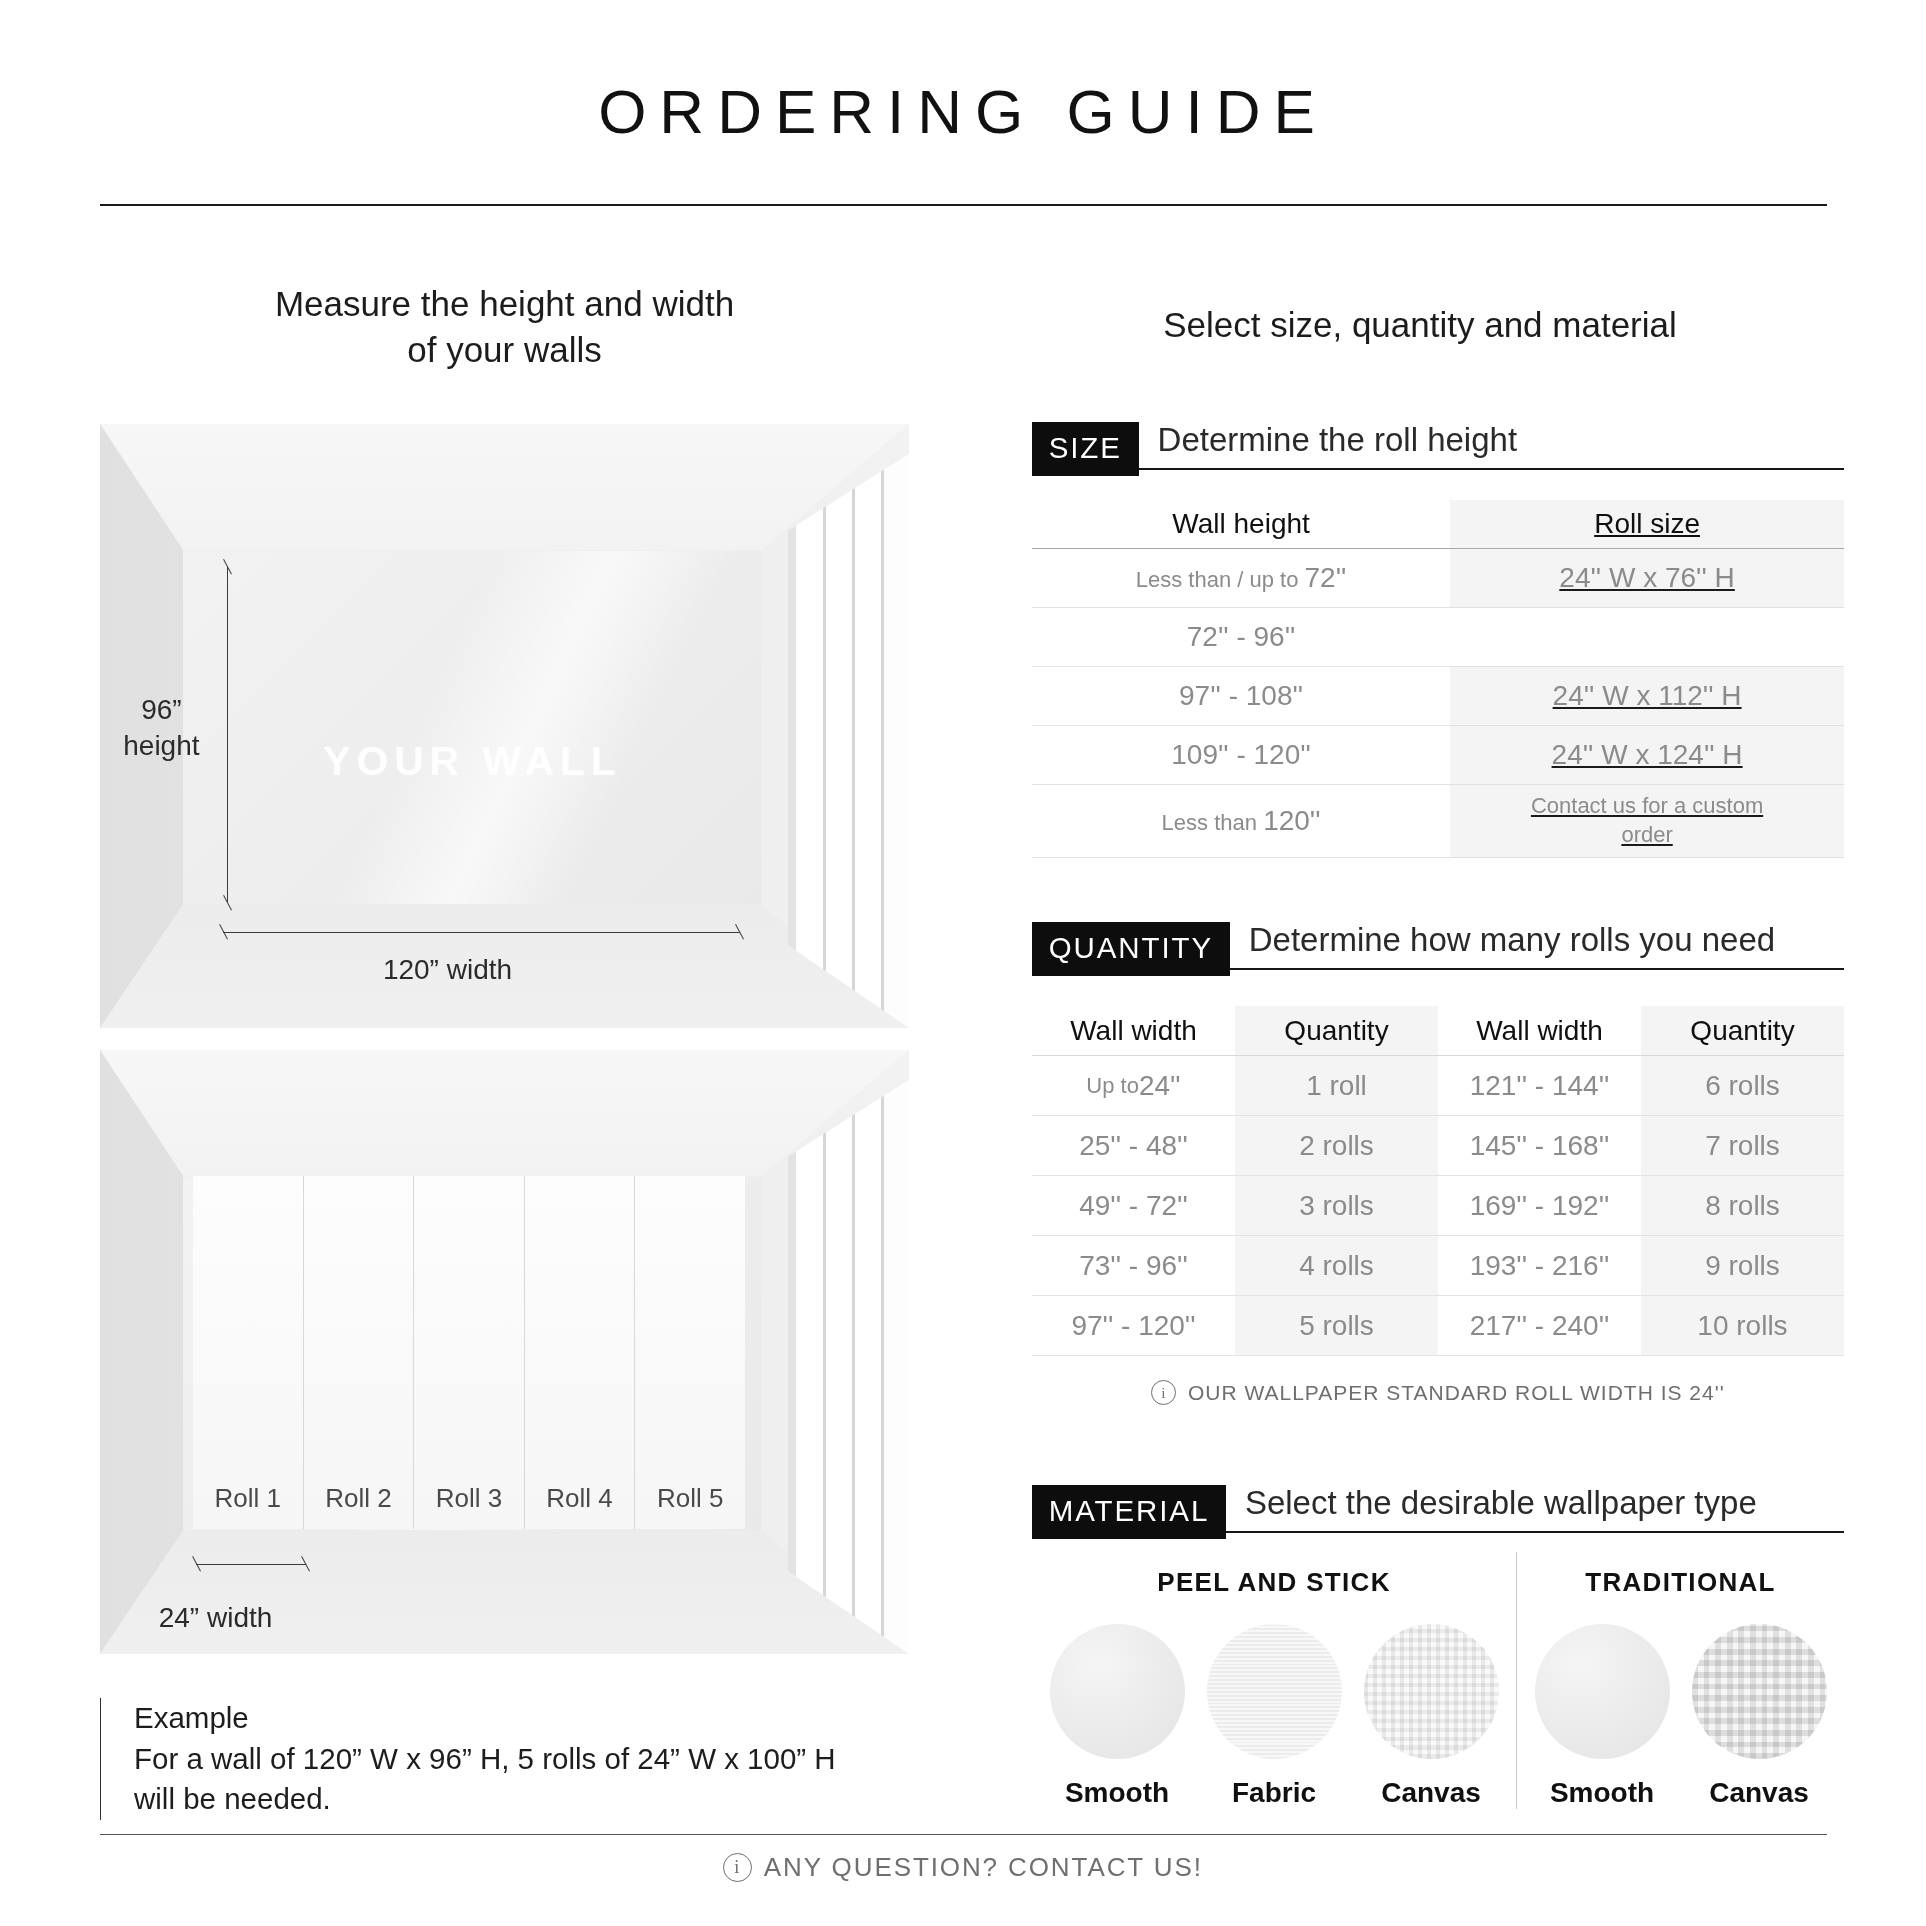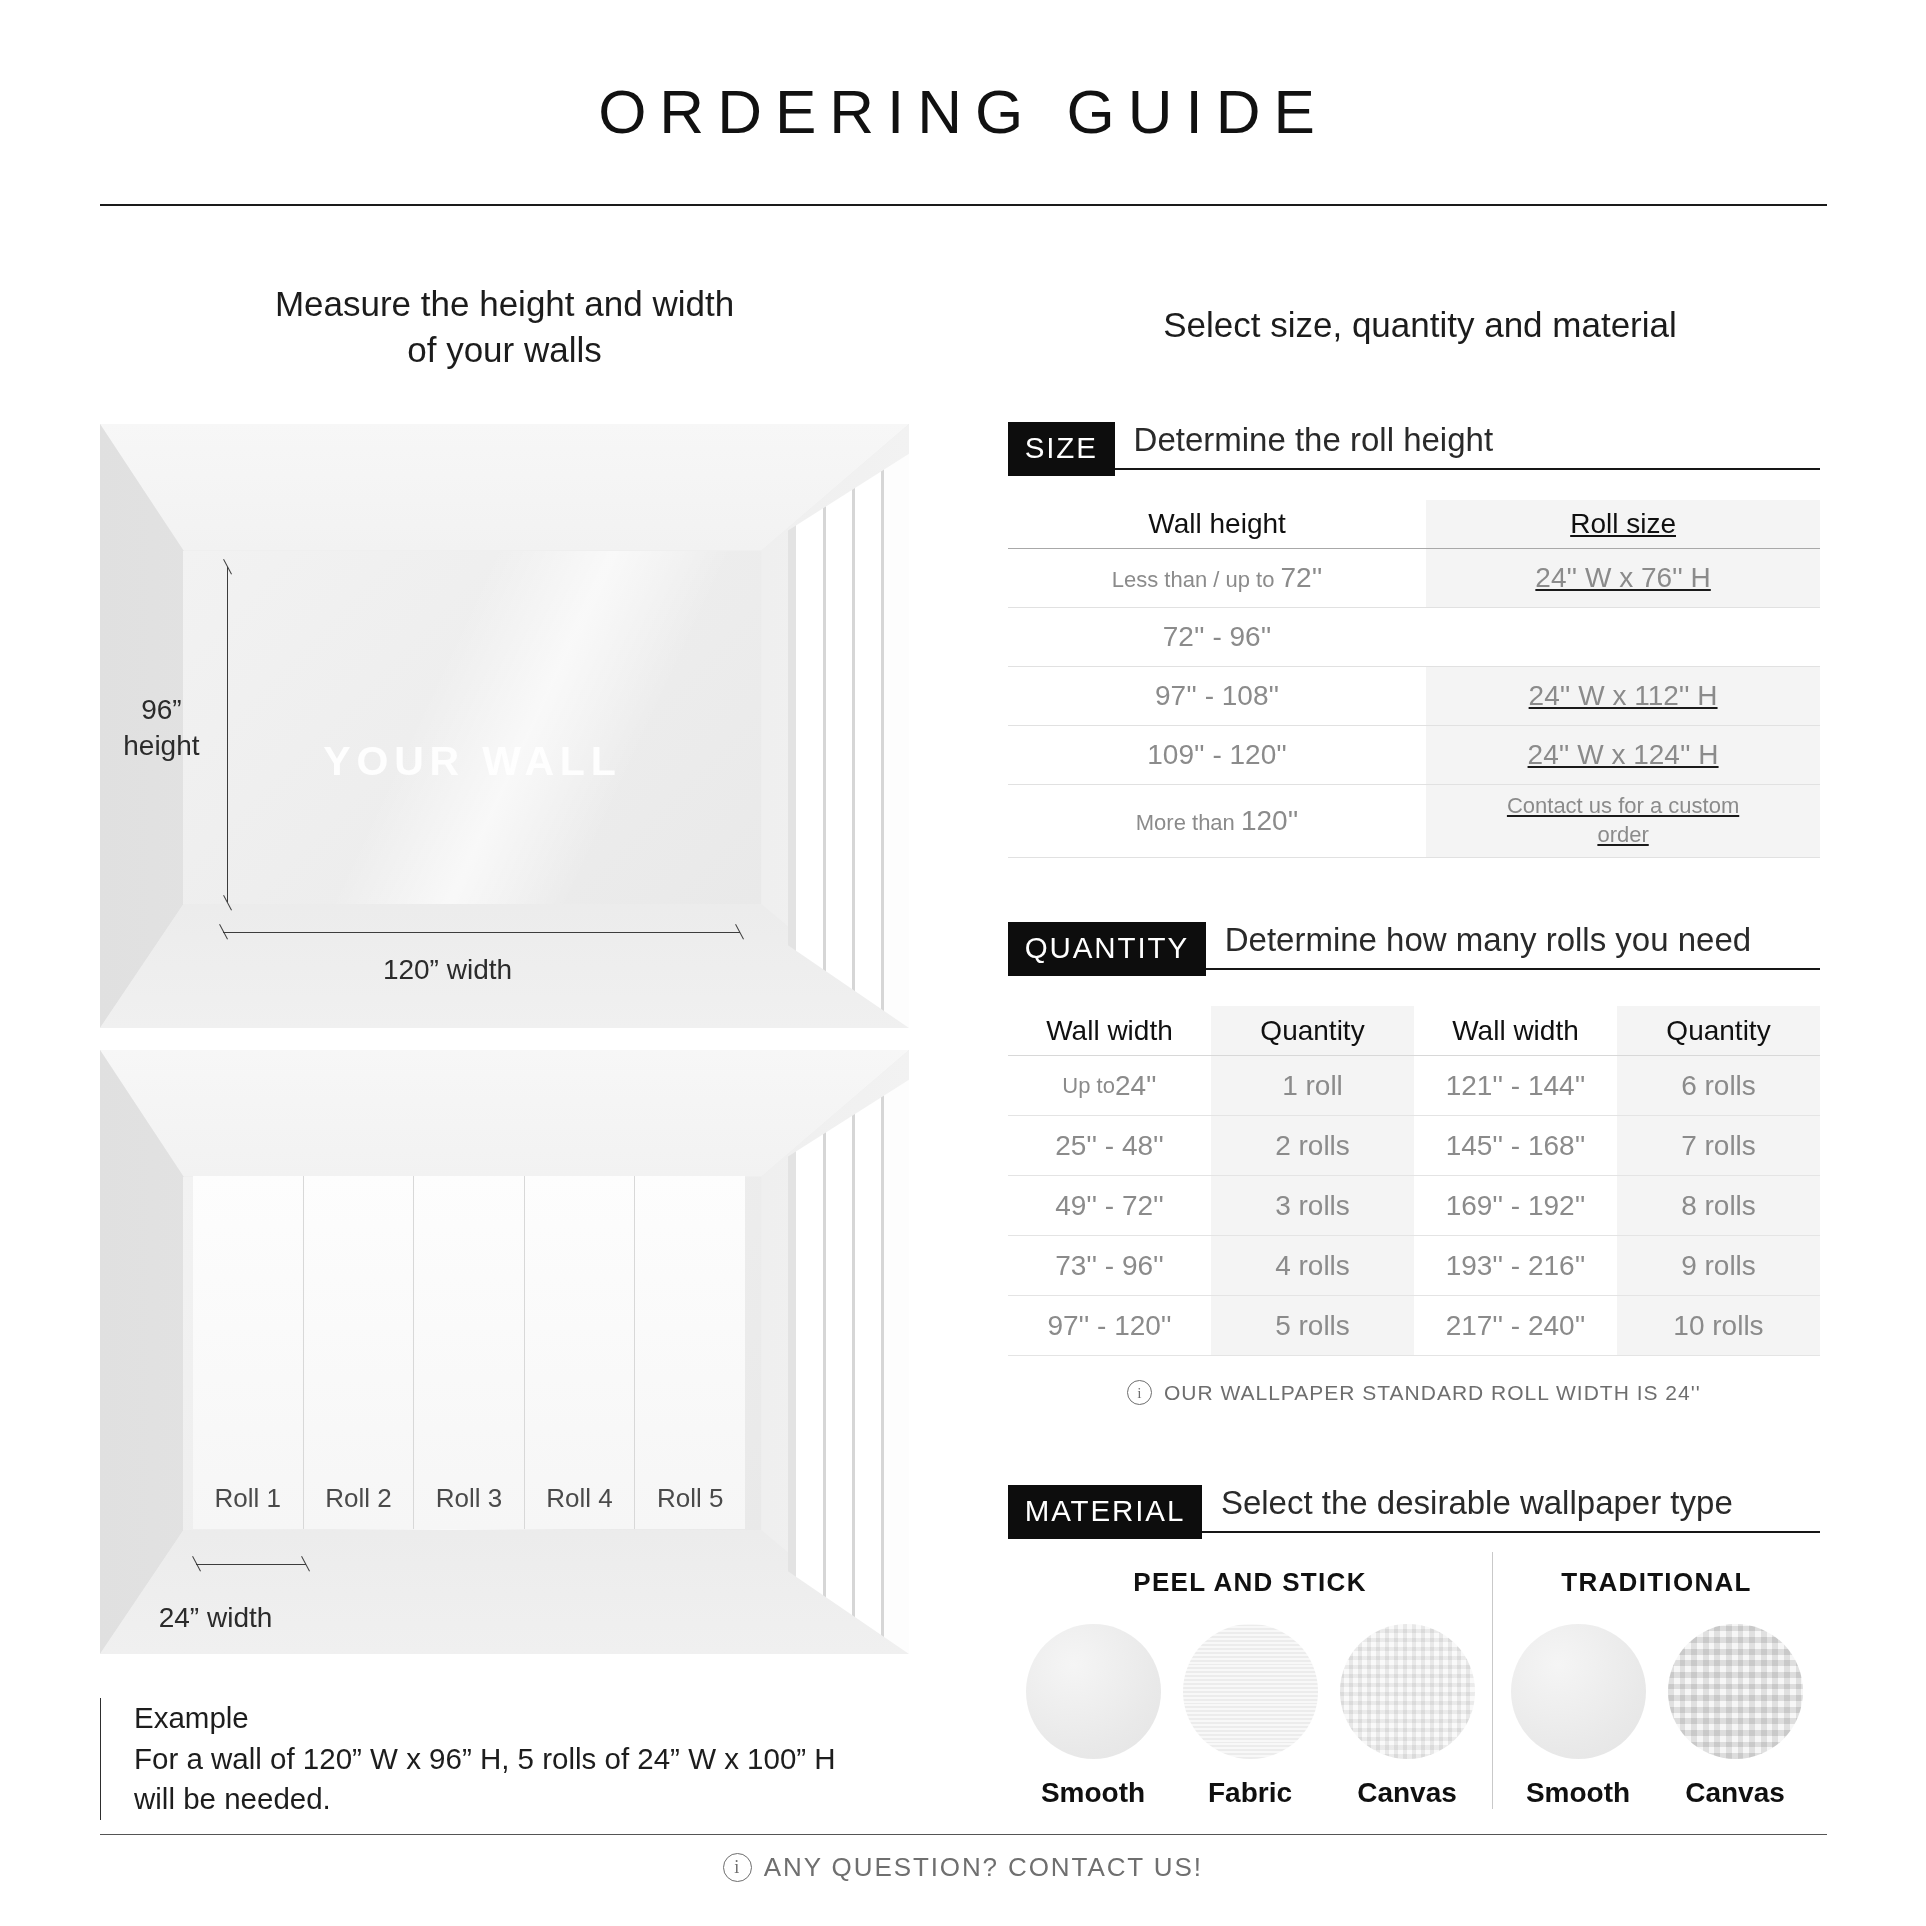--- a/index.html
+++ b/index.html
@@ -56,21 +56,21 @@
   .rolls { position:absolute; left:93px; top:126px; width:552px; height:353px; display:flex; }
   .roll  { flex:1; background:linear-gradient(180deg,#fdfdfd,#f6f6f6); position:relative; }
   .roll:not(:last-child){ border-right:1.9px solid #d8d8d8; }
   .roll-label { position:absolute; bottom:15.4px; left:0; width:100%; text-align:center; font-size:26px; color:#4a4a4a; }
 
   
   .example { position:absolute; left:100px; top:1698px; width:803px;
      border-left:1.9px solid #2e2e2e; padding-left:33px; font-size:29.5px; color:#1d1d1d; line-height:1.38; }
 
   
-  .section { position:absolute; left:1008px; width:812px; }
+  .section { position:absolute; left:1032px; width:812px; }
   .sec-header { display:flex; align-items:flex-end; }
   .badge { background:#0d0d0d; color:#ffffff; font-size:29.5px; letter-spacing:1.9px;
      padding:9px 16.7px 11.6px 16.7px; margin-bottom:-6.4px; font-weight:500; white-space:nowrap; }
   .sec-rest { flex:1; border-bottom:2.6px solid #161616; padding:0 0 9px 19px;
      font-size:33px; color:#2a2a2a; white-space:nowrap; }
   .size-table { margin-top:29.5px; }
   .row { display:flex; align-items:center; }
   .size-table .cell1 { width:51.5%; text-align:center; }
   .size-table .cell2 { width:48.5%; text-align:center; background:#f4f4f4; align-self:stretch;
       display:flex; align-items:center; justify-content:center;text-decoration:underline; }
@@ -229,21 +229,21 @@
             <span class="cell-plain">24'' W x 112'' H</span>
           </div>
       </div>
       <div class="row drow">
         <div class="cell1"><span class="cell-small"></span><span class="cell-large">109'' - 120''</span></div>
         <div class="cell2">
             <span class="cell-plain">24'' W x 124'' H</span>
           </div>
       </div>
       <div class="row drow tall">
-        <div class="cell1"><span class="cell-small">More than </span><span class="cell-large">120''</span></div>
+        <div class="cell1"><span class="cell-small">Less than </span><span class="cell-large">120''</span></div>
         <div class="cell2">
             <span class="cell-wrap">Contact us for a custom order</span>
           </div>
       </div>
     </div>
   </div>
 
   <div class="section sec-qty">
     <div class="sec-header">
       <div class="badge">QUANTITY</div>

